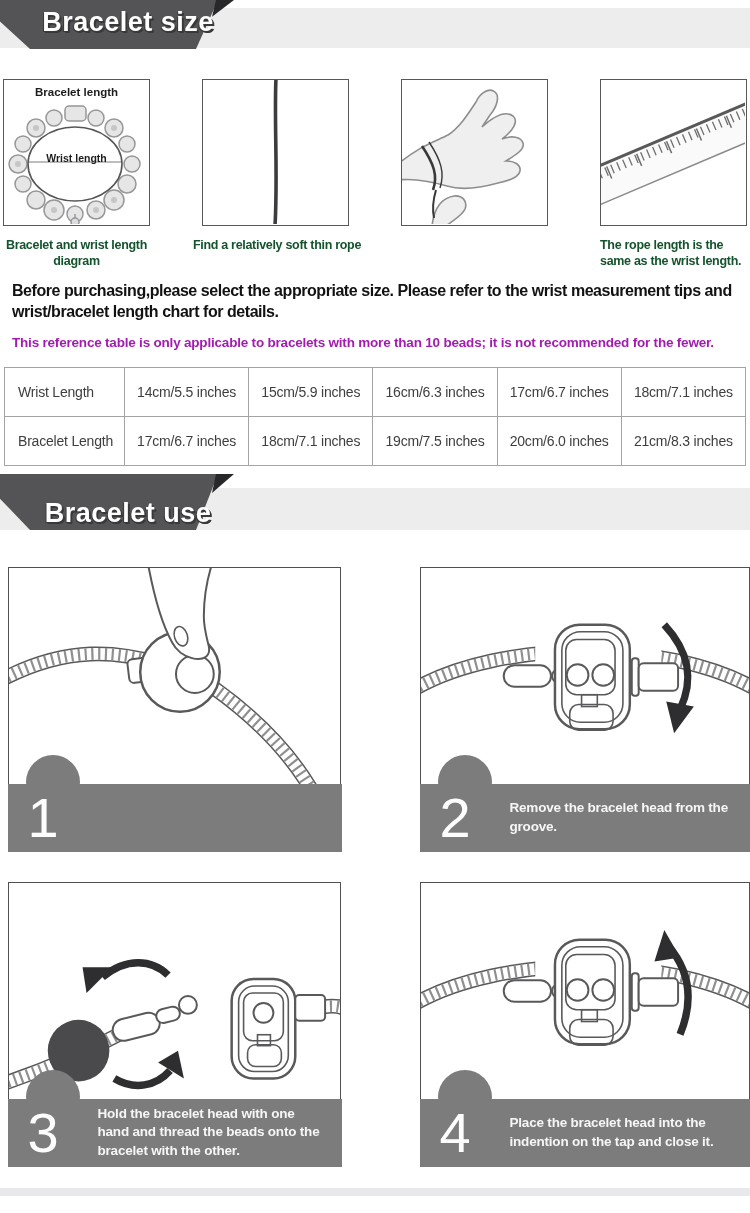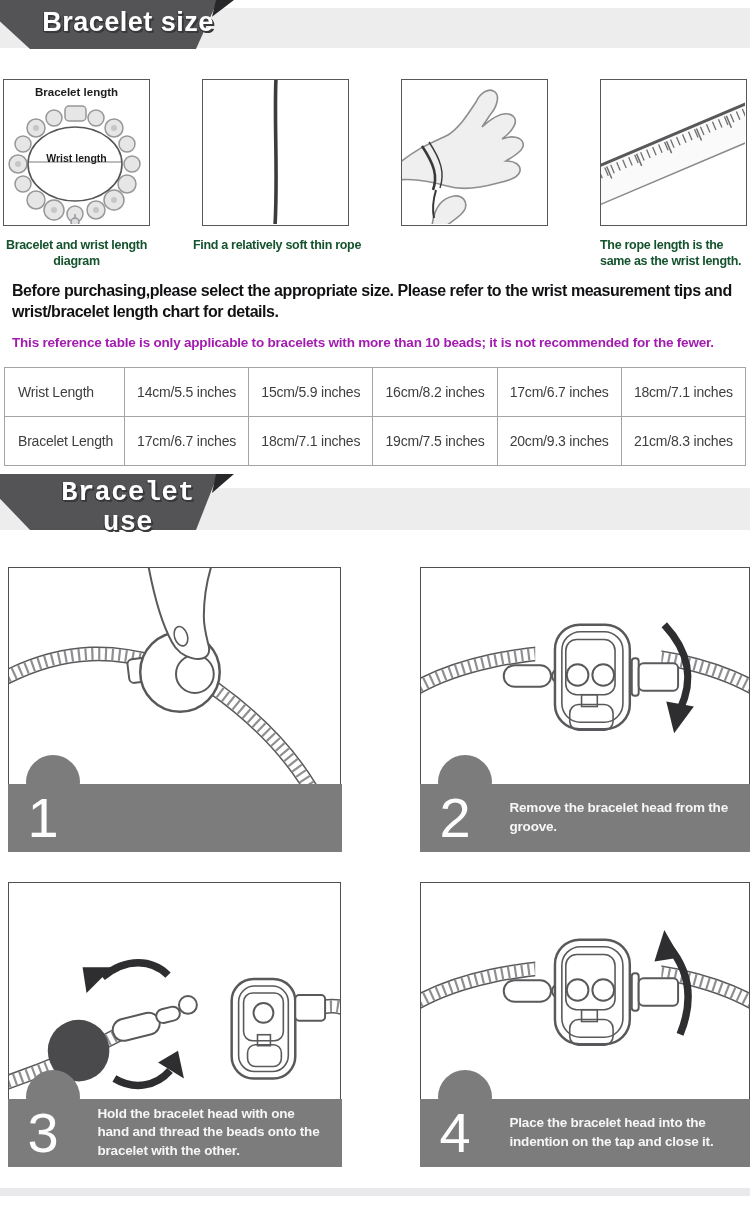--- a/index.html
+++ b/index.html
@@ -159,42 +159,42 @@
 
   <p class="intro">Before purchasing,please select the appropriate size. Please refer to the wrist measurement tips and wrist/bracelet length chart for details.</p>
   <p class="warning">This reference table is only applicable to bracelets with more than 10 beads; it is not recommended for the fewer.</p>
 
   <table class="size-table">
     <tbody>
       <tr>
         <td class="row-label">Wrist Length</td>
         <td>14cm/5.5 inches</td>
         <td>15cm/5.9 inches</td>
-        <td>16cm/8.2 inches</td>
+        <td>16cm/6.3 inches</td>
         <td>17cm/6.7 inches</td>
         <td>18cm/7.1 inches</td>
       </tr>
       <tr>
         <td class="row-label">Bracelet Length</td>
         <td>17cm/6.7 inches</td>
         <td>18cm/7.1 inches</td>
         <td>19cm/7.5 inches</td>
-        <td>20cm/9.3 inches</td>
+        <td>20cm/6.0 inches</td>
         <td>21cm/8.3 inches</td>
       </tr>
     </tbody>
   </table>
 
   <div class="banner-row" style="margin-top:8px; height:57px;">
     <div class="banner-strip" style="top:14px; height:42px;"></div>
     <svg class="banner-shape" style="height:56px;" viewBox="0 0 240 50" preserveAspectRatio="none">
       <polygon points="0,0 218,0 196,50 30,50 0,22" fill="#545456"></polygon>
       <polygon points="216,0 234,0 212,17" fill="#28282a"></polygon>
     </svg>
-    <span class="banner-title" style="top:4px;font-family:Liberation Mono, monospace;">Bracelet use</span>
+    <span class="banner-title" style="top:24px;">Bracelet use</span>
   </div>
 
   <div class="steps-grid">
 
     <div class="step-card">
       <svg class="step-art" viewBox="0 0 333 216">
         <path class="rp-o" d="M-8,112 C60,76 112,84 150,95"></path>
         <path class="rp-i" d="M-8,112 C60,76 112,84 150,95"></path>
         <path class="rp-t" d="M-8,112 C60,76 112,84 150,95"></path>
         <path class="rp-o" d="M206,120 C248,150 282,185 304,222"></path>

